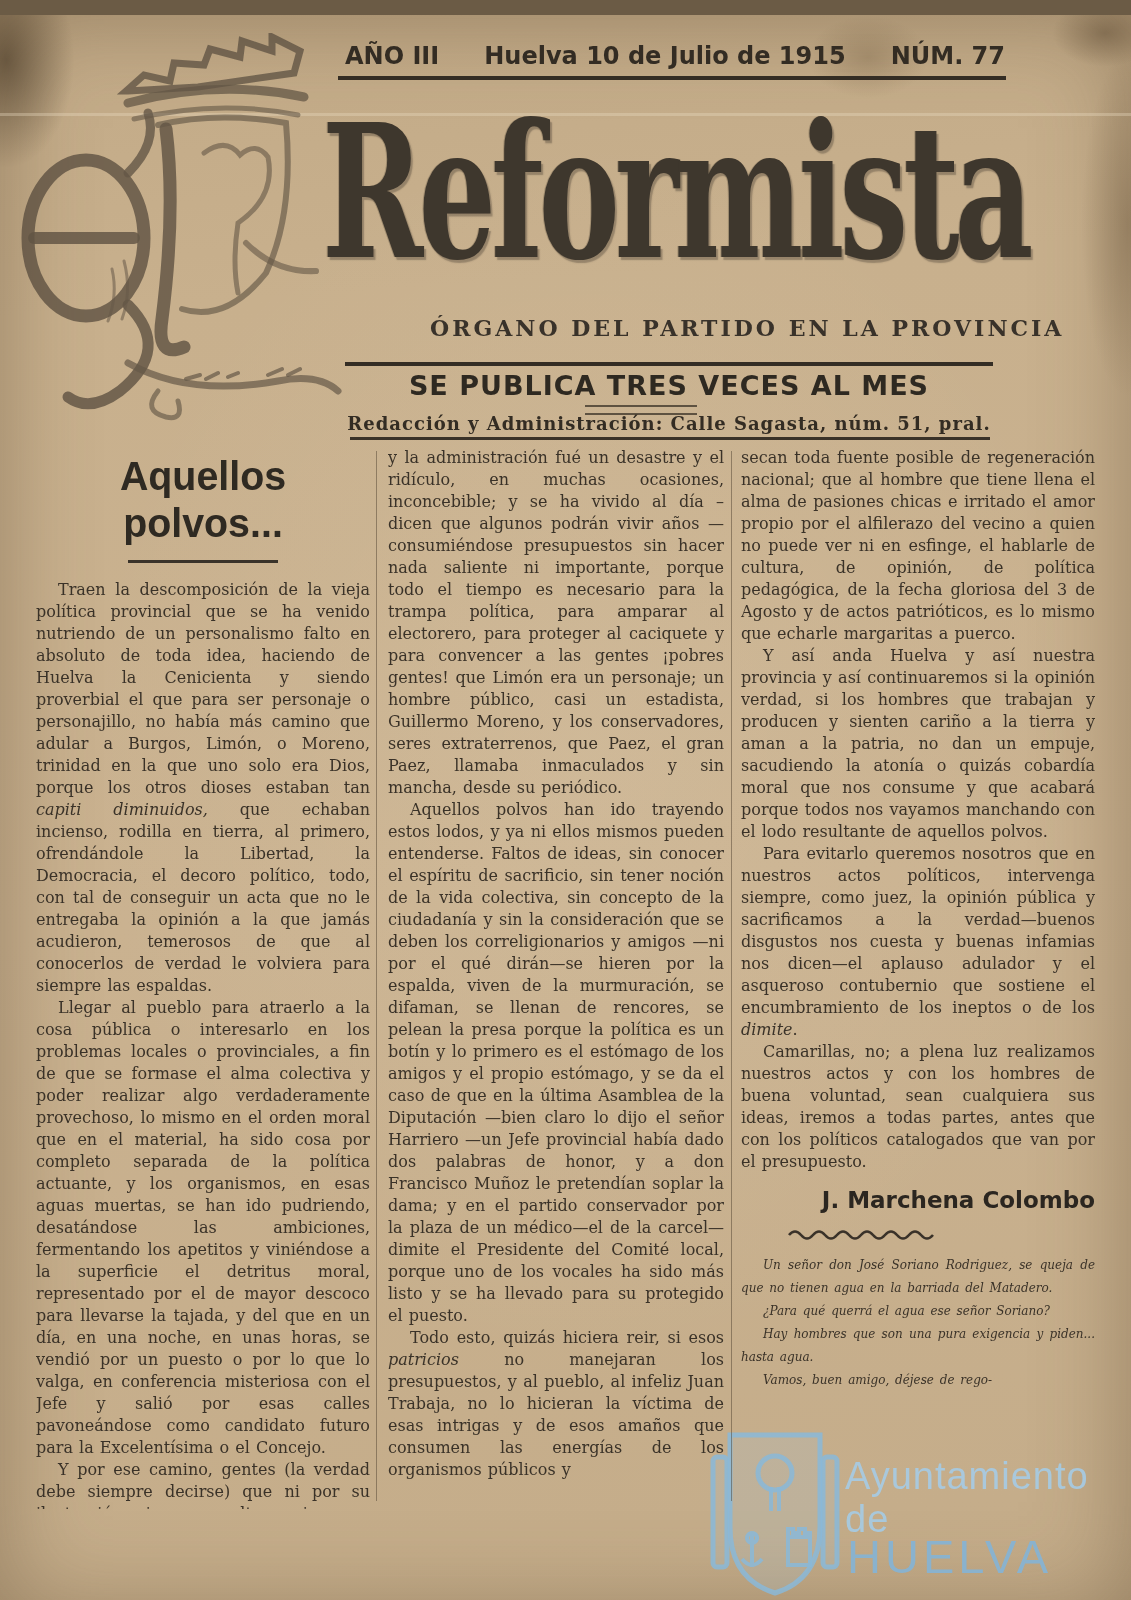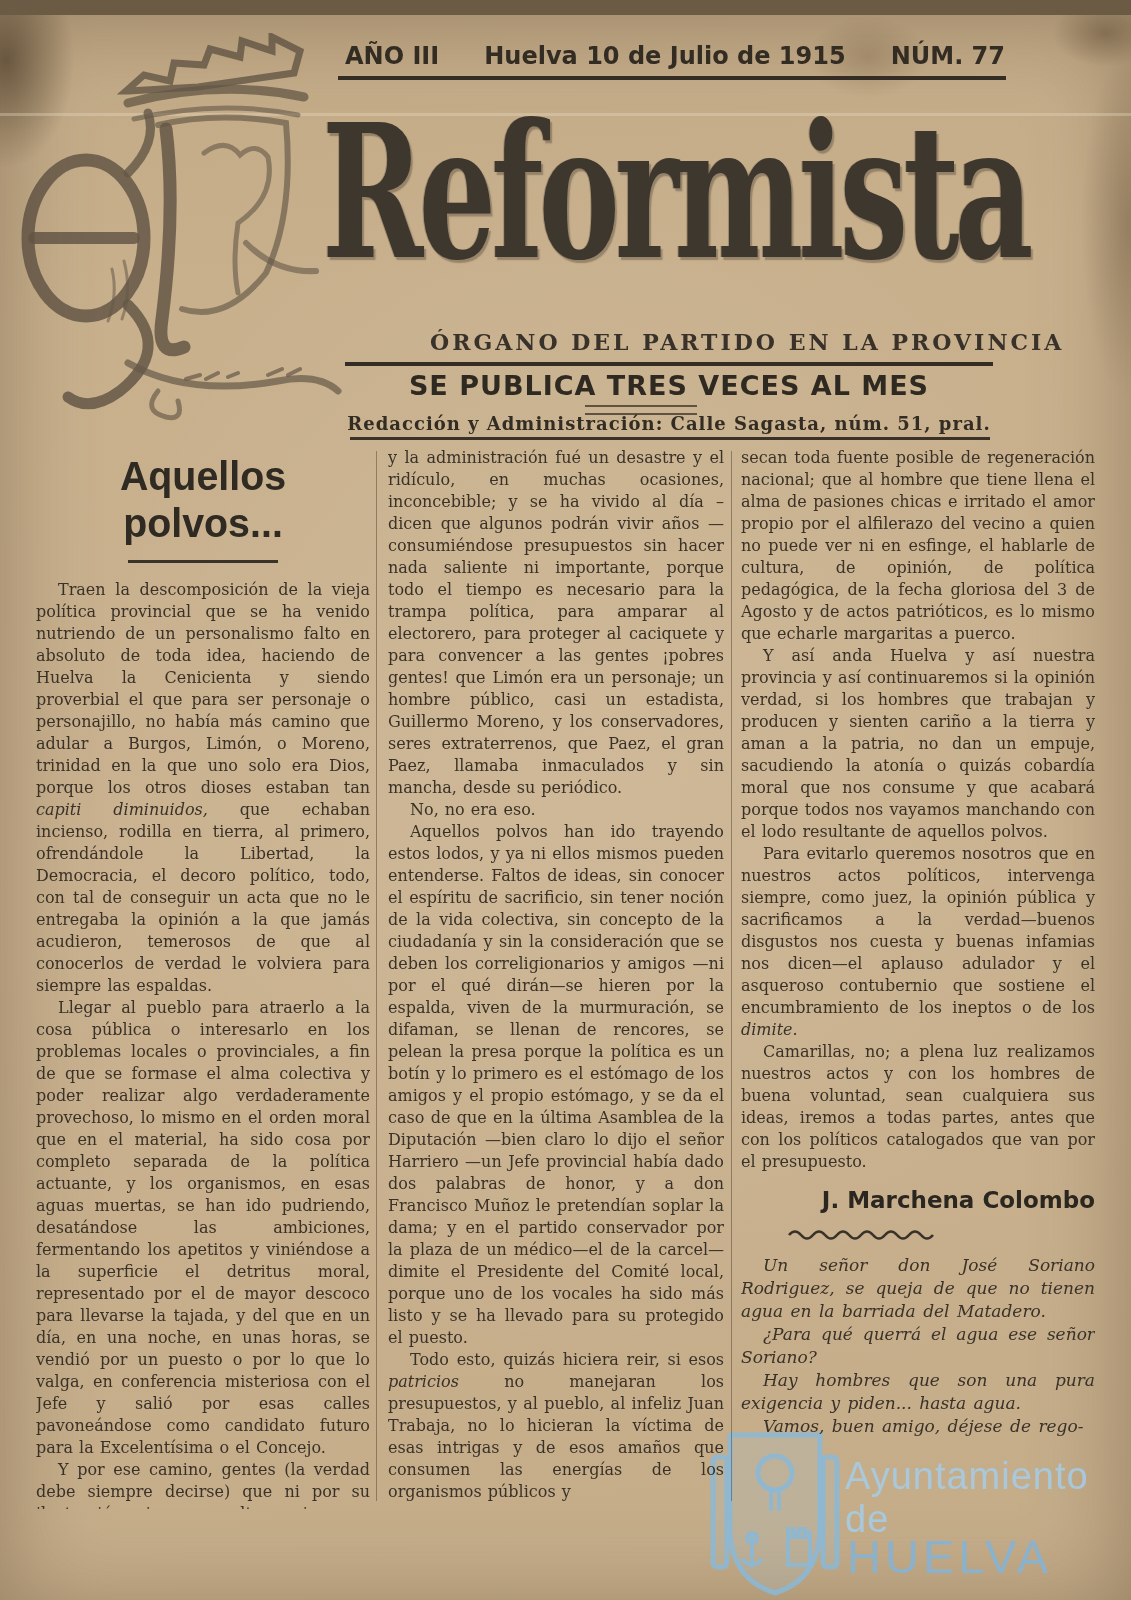--- a/index.html
+++ b/index.html
@@ -26,21 +26,21 @@
   
   .mast-ornament{position:absolute;left:8px;top:18px;opacity:.78;}
   .mast-title{
     position:absolute;left:322px;top:84px;
     font-family:"DejaVu Serif", serif;font-weight:bold;font-size:122px;line-height:1;
     letter-spacing:-5px;color:#3e372d;transform:scaleY(1.52);transform-origin:0 0;
     text-shadow:2px 2px 1px rgba(58,50,40,.35), -1px 0 0 rgba(58,50,40,.25);
     white-space:nowrap;
   }
   .organ-line{
-    position:absolute;left:430px;top:314px;width:562px;text-align:center;
+    position:absolute;left:430px;top:300px;width:562px;text-align:center;
     font-family:"DejaVu Serif", serif;font-weight:bold;font-size:22px;
     letter-spacing:3px;color:#39322a;white-space:nowrap;
   }
   .rule-a{position:absolute;left:345px;top:347px;width:648px;height:4px;background:#342d24;}
   .freq-line{
     position:absolute;left:345px;top:355px;width:648px;text-align:center;
     font-family:"DejaVu Sans", sans-serif;font-weight:bold;font-size:27px;
     letter-spacing:1px;color:#2e2921;
   }
   .freq-underline{position:absolute;left:585px;top:390px;width:112px;height:6px;
@@ -63,21 +63,21 @@
     font-family:"Liberation Sans", sans-serif;font-weight:bold;font-size:41px;
     color:#2f2a22;transform:scaleX(.96);letter-spacing:0;
   }
   .title-rule{width:150px;height:3px;background:#3a332a;margin:13px auto 16px;}
   .para{
     margin:0;text-align:justify;text-indent:22px;
     font-size:16px;line-height:22px;color:#3a3228;word-spacing:1px;
   }
   .para.noindent{text-indent:0;}
   .para em{font-style:italic;}
-  .para.lp{font-style:italic;font-size:17px;line-height:23px;word-spacing:2px;}
+  .para.lp{font-style:italic;font-size:12px;line-height:23px;word-spacing:2px;}
   .sig{
     margin:14px 0 4px;text-align:right;
     font-family:"DejaVu Sans", sans-serif;font-weight:bold;font-size:23px;color:#2b2620;
   }
   .orn{margin:12px 0 10px 46px;}
   
   .watermark{position:absolute;z-index:1;}
   .wm-shield{left:710px;top:1406px;}
   .wm-text1{
     left:845px;top:1440px;font-family:"Liberation Sans", sans-serif;
@@ -161,21 +161,20 @@
     <div class="title-rule"></div>
     <div class="flow">
         <p class="para"><span>Traen la descomposición de la vieja política provincial que se ha venido nutriendo de un personalismo falto en absoluto de toda idea, haciendo de Huelva la Cenicienta y siendo proverbial el que para ser personaje o personajillo, no había más camino que adular a Burgos, Limón, o Moreno, trinidad en la que uno solo era Dios, porque los otros dioses estaban tan </span><em>capiti diminuidos,</em><span> que echaban incienso, rodilla en tierra, al primero, ofrendándole la Libertad, la Democracia, el decoro político, todo, con tal de conseguir un acta que no le entregaba la opinión a la que jamás acudieron, temerosos de que al conocerlos de verdad le volviera para siempre las espaldas.</span></p>
         <p class="para"><span>Llegar al pueblo para atraerlo a la cosa pública o interesarlo en los problemas locales o provinciales, a fin de que se formase el alma colectiva y poder realizar algo verdaderamente provechoso, lo mismo en el orden moral que en el material, ha sido cosa por completo separada de la política actuante, y los organismos, en esas aguas muertas, se han ido pudriendo, desatándose las ambiciones, fermentando los apetitos y viniéndose a la superficie el detritus moral, representado por el de mayor descoco para llevarse la tajada, y del que en un día, en una noche, en unas horas, se vendió por un puesto o por lo que lo valga, en conferencia misteriosa con el Jefe y salió por esas calles pavoneándose como candidato futuro para la Excelentísima o el Concejo.</span></p>
         <p class="para"><span>Y por ese camino, gentes (la verdad debe siempre decirse) que ni por su ilustración, ni por su cultura, ni por su honorabilidad debieran representar la provincia o la ciudad, escalaron los puestos,</span></p>
       </div>
   </div>
   <div class="col col2">
     <div class="flow">
         <p class="para noindent"><span>y la administración fué un desastre y el ridículo, en muchas ocasiones, inconcebible; y se ha vivido al día – dicen que algunos podrán vivir años —consumiéndose presupuestos sin hacer nada saliente ni importante, porque todo el tiempo es necesario para la trampa política, para amparar al electorero, para proteger al caciquete y para convencer a las gentes ¡pobres gentes! que Limón era un personaje; un hombre público, casi un estadista, Guillermo Moreno, y los conservadores, seres extraterrenos, que Paez, el gran Paez, llamaba inmaculados y sin mancha, desde su periódico.</span></p>
-        <p class="para"><span>No, no era eso.</span></p>
         <p class="para"><span>Aquellos polvos han ido trayendo estos lodos, y ya ni ellos mismos pueden entenderse. Faltos de ideas, sin conocer el espíritu de sacrificio, sin tener noción de la vida colectiva, sin concepto de la ciudadanía y sin la consideración que se deben los correligionarios y amigos —ni por el qué dirán—se hieren por la espalda, viven de la murmuración, se difaman, se llenan de rencores, se pelean la presa porque la política es un botín y lo primero es el estómago de los amigos y el propio estómago, y se da el caso de que en la última Asamblea de la Diputación —bien claro lo dijo el señor Harriero —un Jefe provincial había dado dos palabras de honor, y a don Francisco Muñoz le pretendían soplar la dama; y en el partido conservador por la plaza de un médico—el de la carcel—dimite el Presidente del Comité local, porque uno de los vocales ha sido más listo y se ha llevado para su protegido el puesto.</span></p>
         <p class="para"><span>Todo esto, quizás hiciera reir, si esos </span><em>patricios</em><span> no manejaran los presupuestos, y al pueblo, al infeliz Juan Trabaja, no lo hicieran la víctima de esas intrigas y de esos amaños que consumen las energías de los organismos públicos y</span></p>
       </div>
   </div>
   <div class="col col3">
     <div class="flow">
         <p class="para noindent"><span>secan toda fuente posible de regeneración nacional; que al hombre que tiene llena el alma de pasiones chicas e irritado el amor propio por el alfilerazo del vecino a quien no puede ver ni en esfinge, el hablarle de cultura, de opinión, de política pedagógica, de la fecha gloriosa del 3 de Agosto y de actos patrióticos, es lo mismo que echarle margaritas a puerco.</span></p>
         <p class="para"><span>Y así anda Huelva y así nuestra provincia y así continuaremos si la opinión verdad, si los hombres que trabajan y producen y sienten cariño a la tierra y aman a la patria, no dan un empuje, sacudiendo la atonía o quizás cobardía moral que nos consume y que acabará porque todos nos vayamos manchando con el lodo resultante de aquellos polvos.</span></p>
         <p class="para"><span>Para evitarlo queremos nosotros que en nuestros actos políticos, intervenga siempre, como juez, la opinión pública y sacrificamos a la verdad—buenos disgustos nos cuesta y buenas infamias nos dicen—el aplauso adulador y el asqueroso contubernio que sostiene el encumbramiento de los ineptos o de los </span><em>dimite</em><span>.</span></p>
         <p class="para"><span>Camarillas, no; a plena luz realizamos nuestros actos y con los hombres de buena voluntad, sean cualquiera sus ideas, iremos a todas partes, antes que con los políticos catalogados que van por el presupuesto.</span></p>

